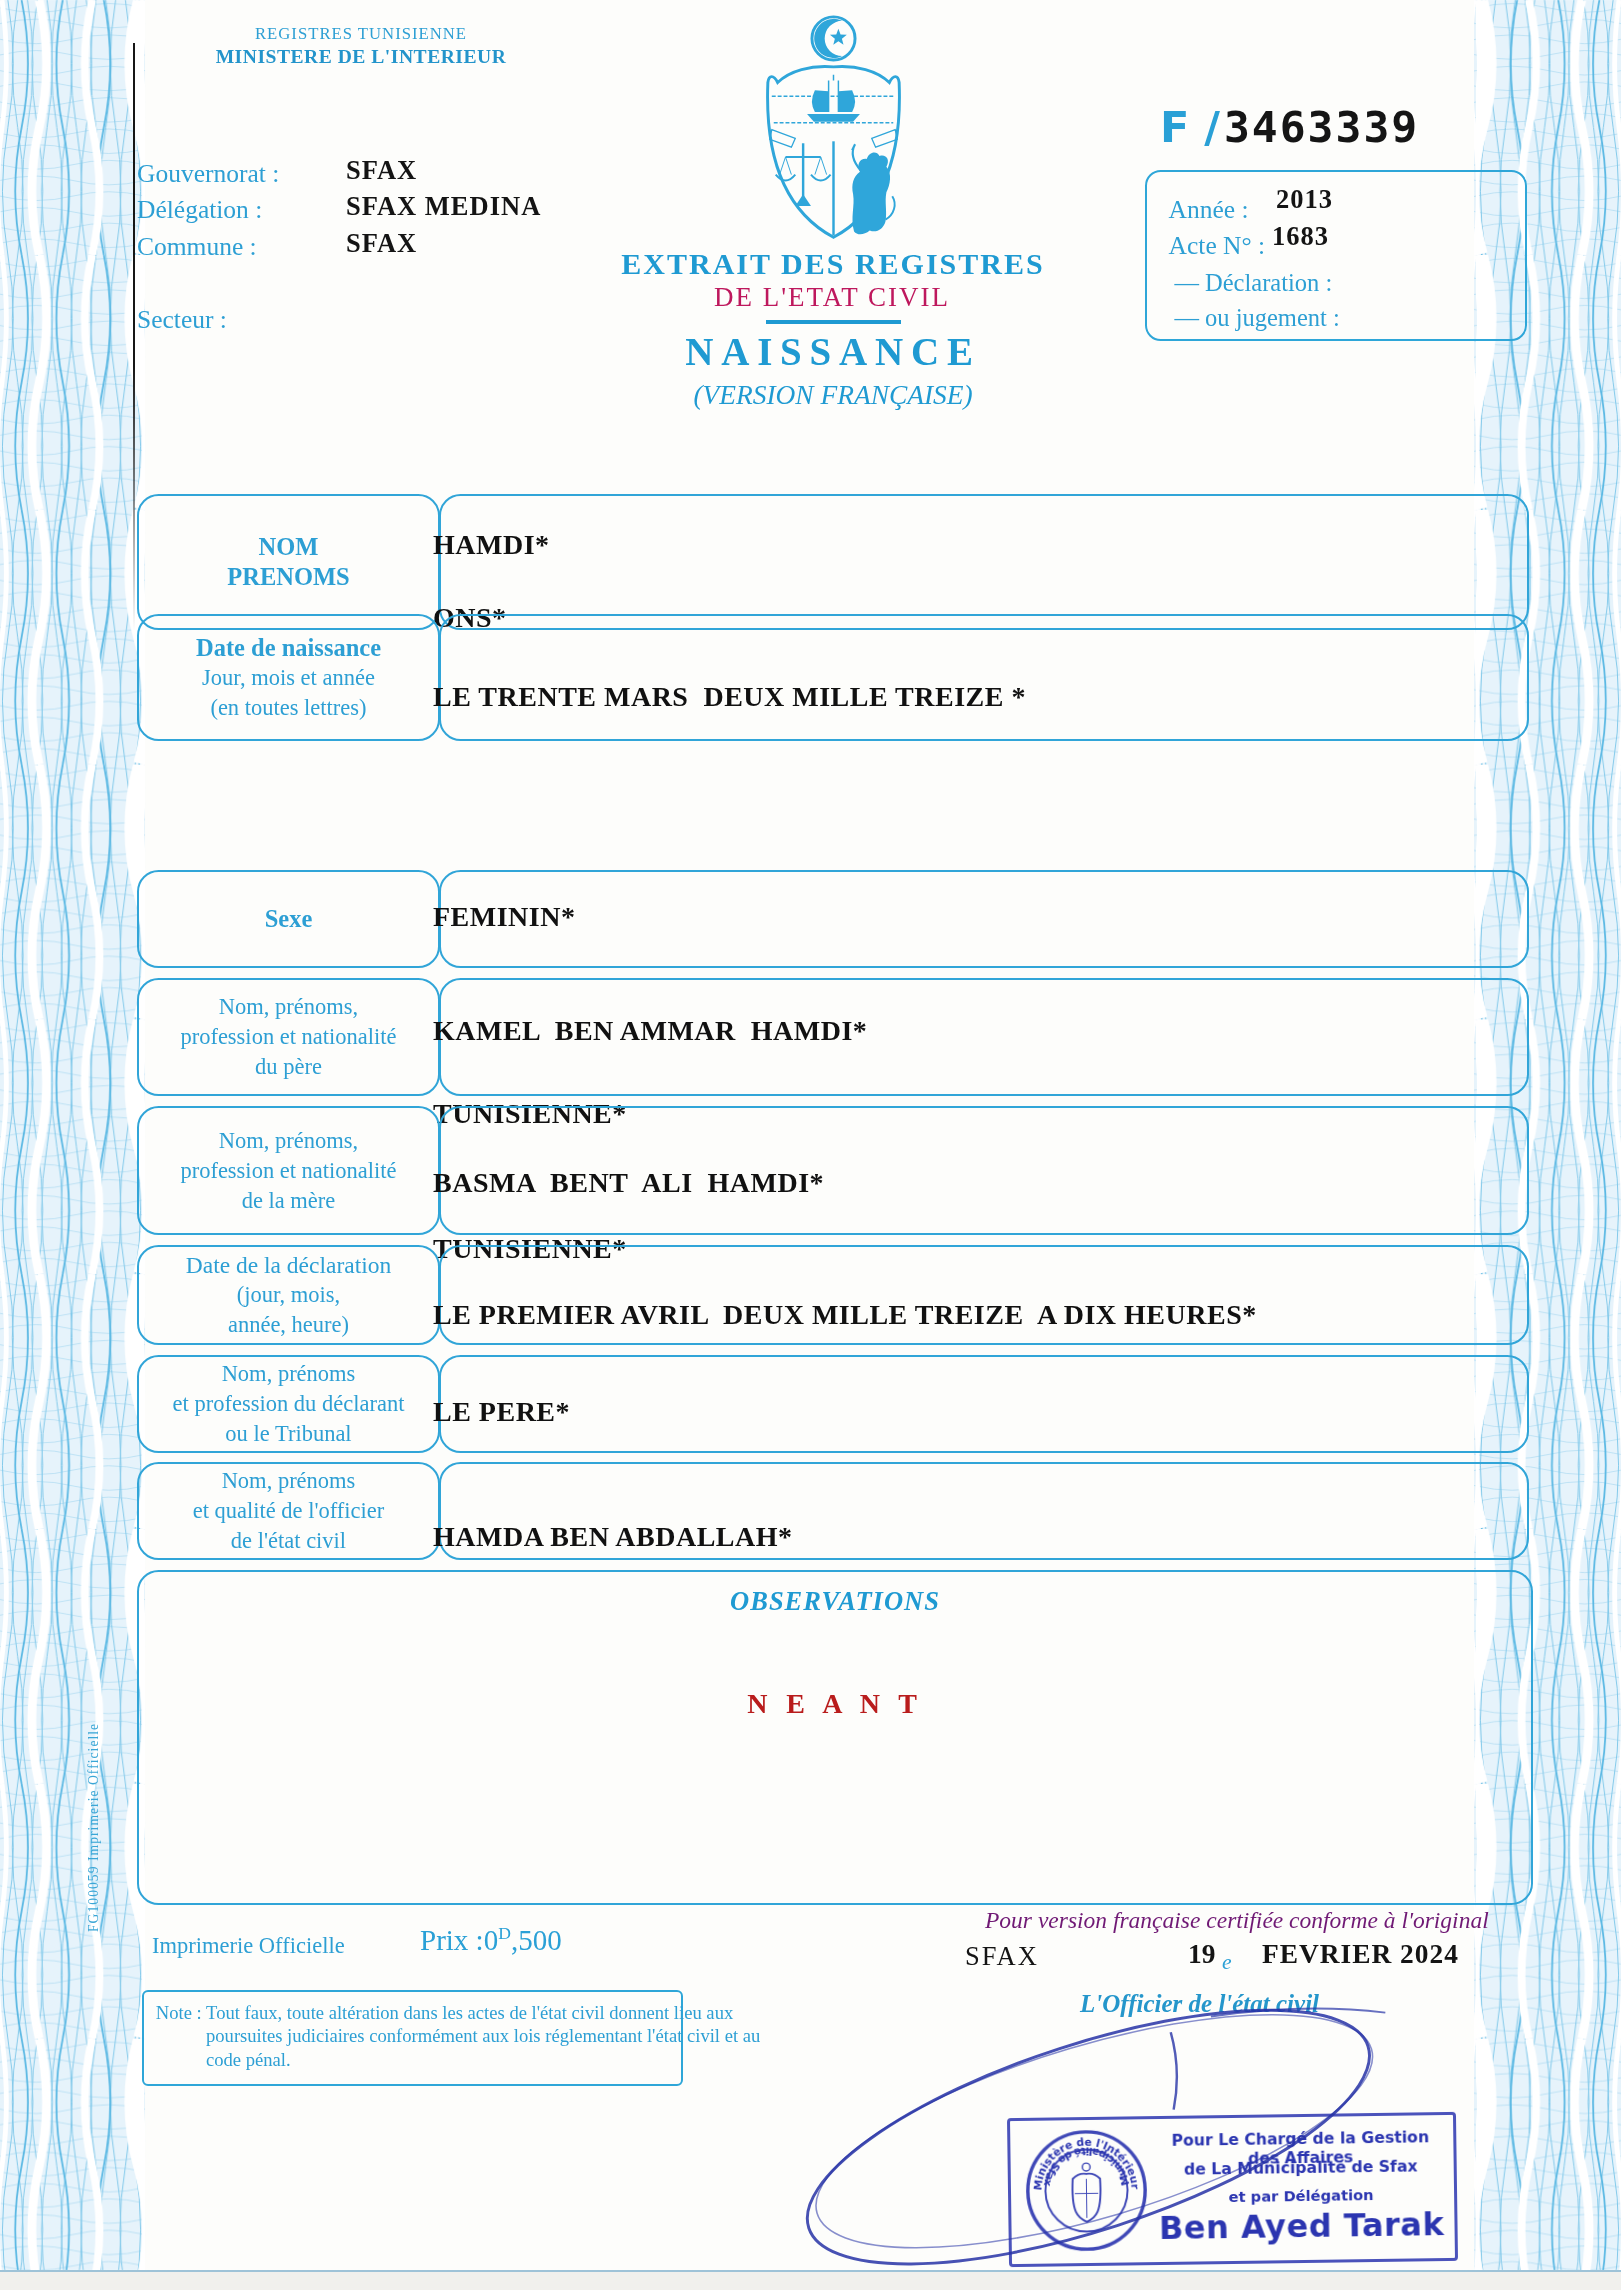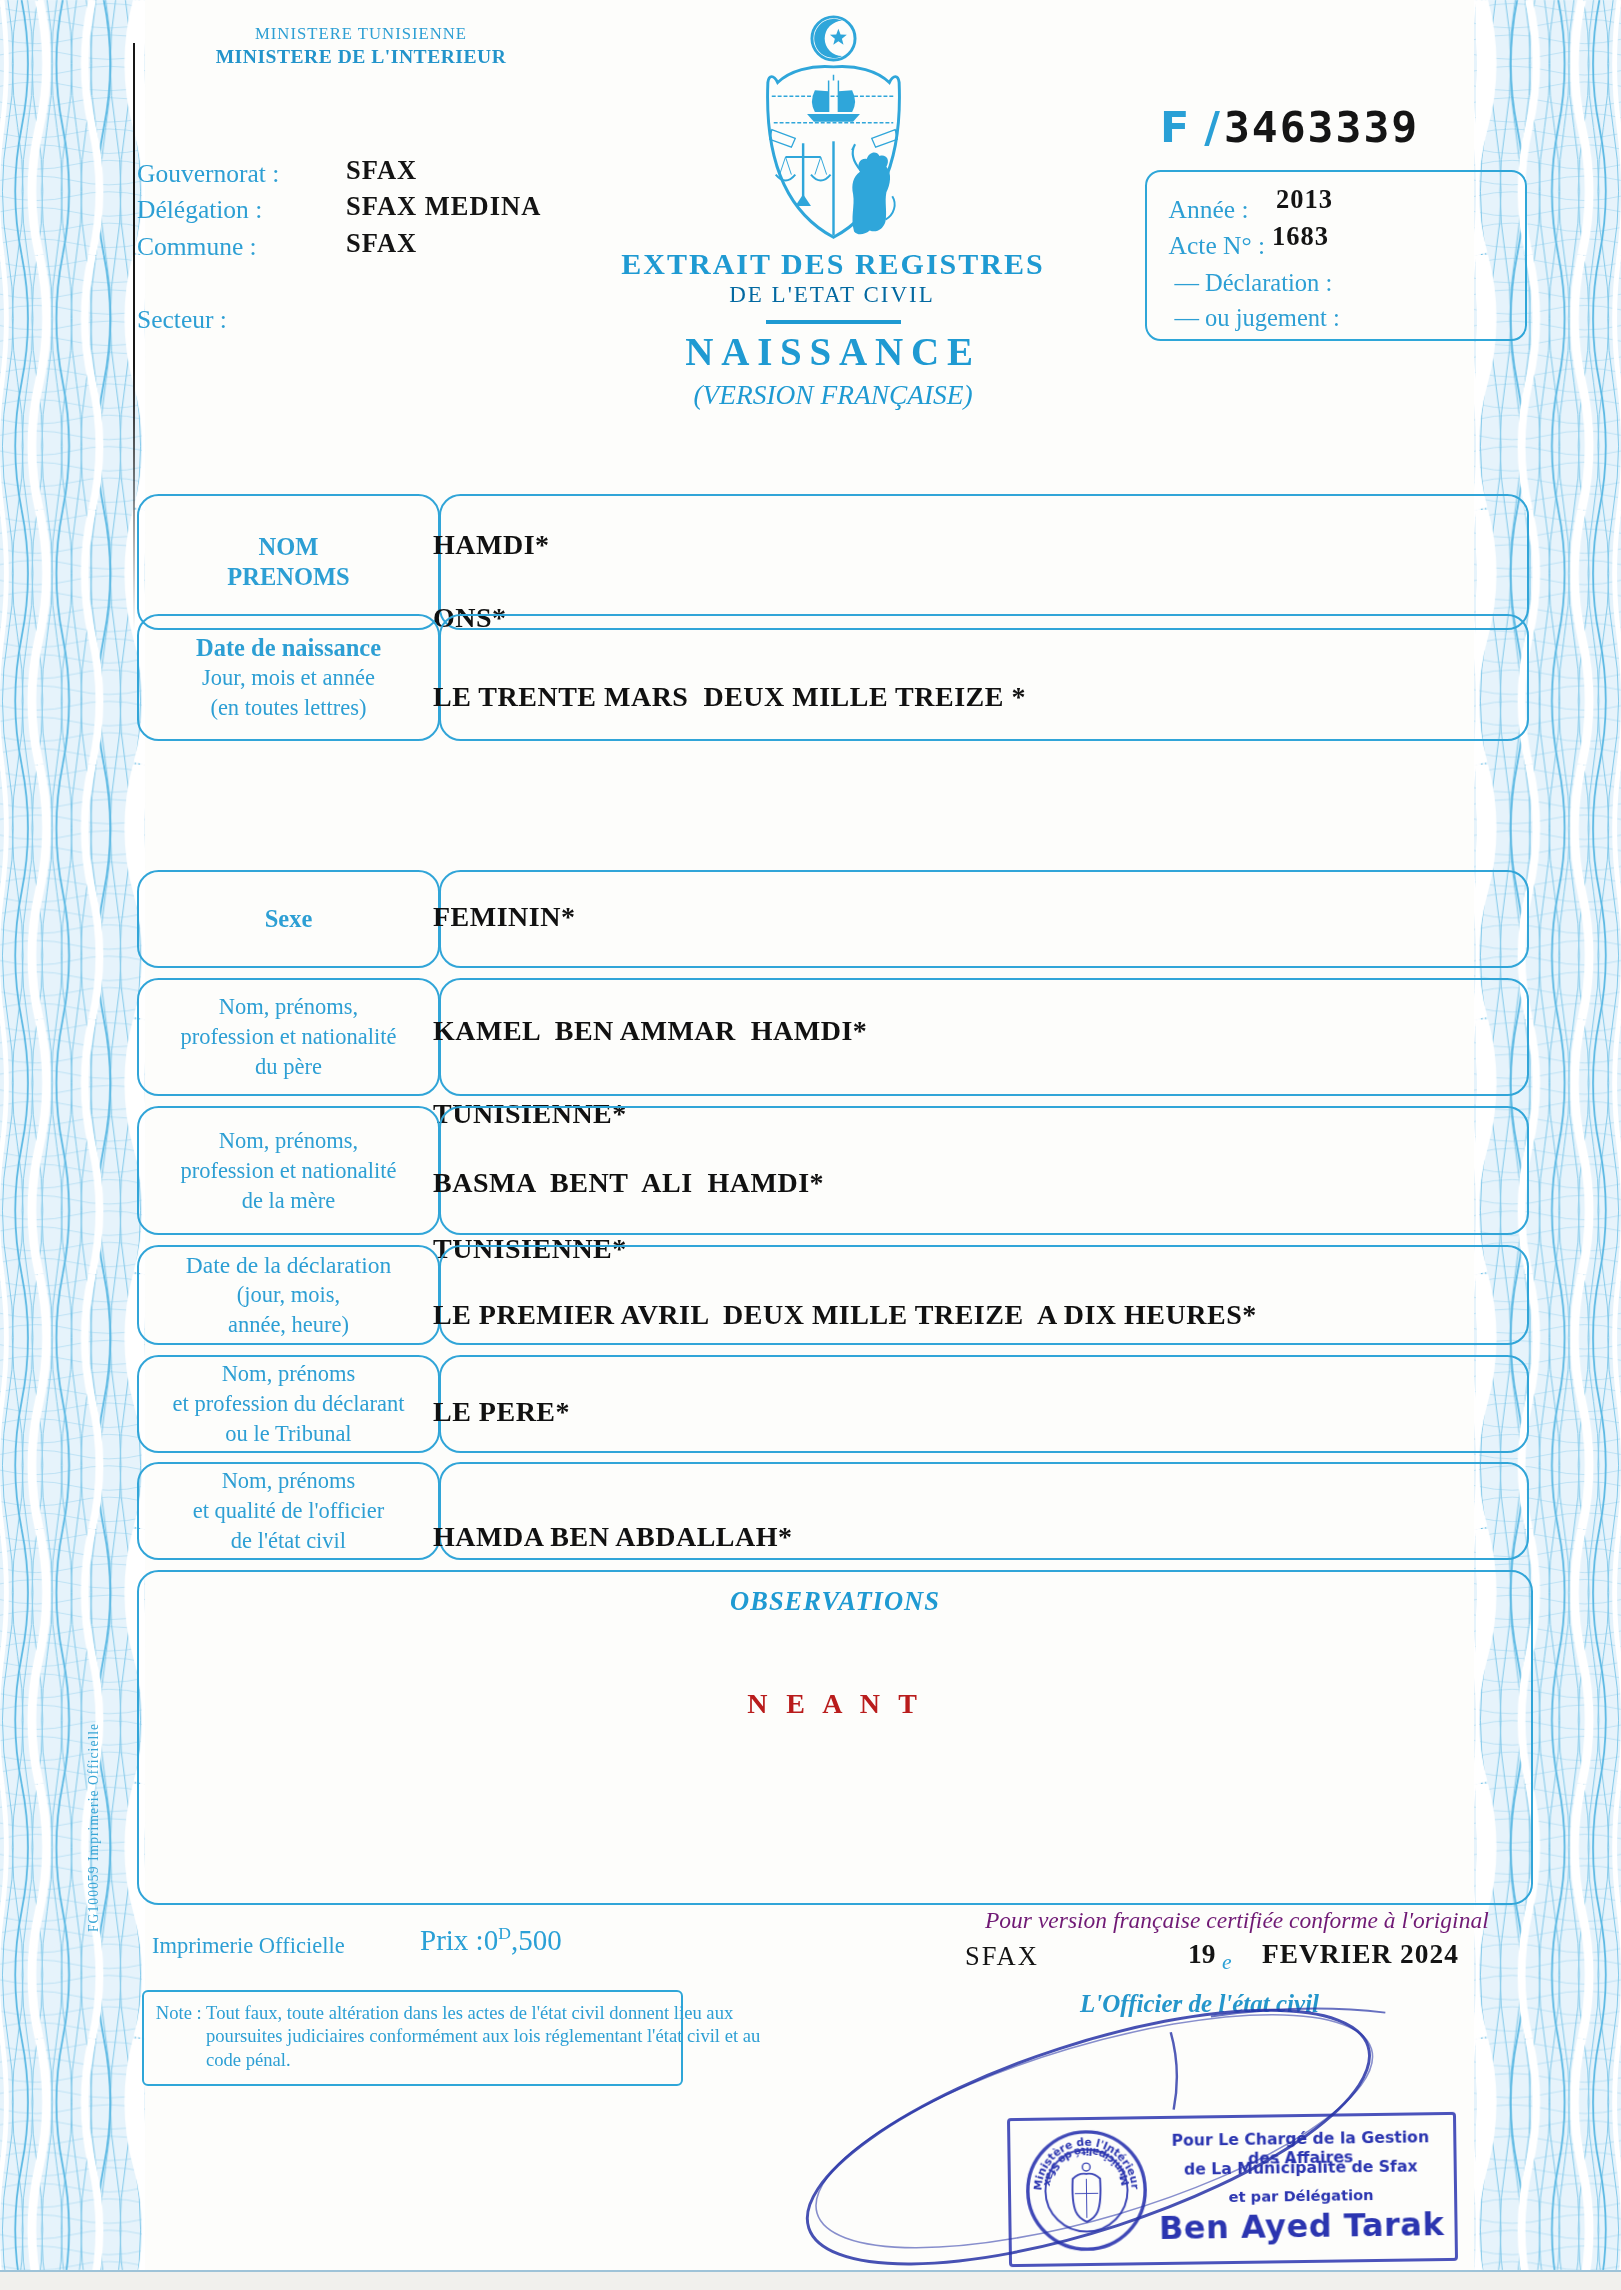--- a/index.html
+++ b/index.html
@@ -17,21 +17,21 @@
   .serial{position:absolute;left:1160px;top:102px;z-index:2;white-space:nowrap;}
   .serial-f{font-family:"DejaVu Sans",sans-serif;font-weight:bold;font-size:43px;color:#2aa0d6;margin-right:3.9px;}
   .serial-n{font-family:"DejaVu Sans Mono",monospace;font-weight:bold;font-size:43px;color:#151515;letter-spacing:2px;}
   
   .admin-line{position:absolute;left:137px;width:608px;height:35px;z-index:2;}
   .alabel{font-size:25.5px;color:#2d9fd4;}
   .avalue{position:absolute;left:209px;top:-3.9px;font-weight:bold;font-size:26.5px;color:#141414;letter-spacing:1px;white-space:pre;}
   
   .titlewrap{position:absolute;left:137px;top:0;width:1392px;text-align:center;z-index:2;}
   .t1{position:absolute;left:0;right:0;top:247px;font-size:30px;font-weight:bold;letter-spacing:2px;color:#1f9ad2;}
-  .t2{position:absolute;left:0;right:2px;top:282px;font-size:23px;letter-spacing:2px;color:#0369a1;}
+  .t2{position:absolute;left:0;right:2px;top:282px;font-size:27px;letter-spacing:2px;color:#be185d;}
   .t-ul{position:absolute;left:0;right:0;top:320px;margin:auto;width:135px;height:3.9px;background:#1f9ad2;}
   .t3{position:absolute;left:0;right:0;top:329px;font-size:39px;font-weight:bold;letter-spacing:7.8px;color:#1f9ad2;}
   .t4{position:absolute;left:0;right:0;top:380px;font-size:27.4px;font-style:italic;color:#1f9ad2;}
   
   .actebox{position:absolute;left:1145px;top:170px;width:378px;height:167px;z-index:2;
            border:2.9px solid #2ea6d8;border-radius:15.7px;}
   .actebox .lab{position:absolute;font-size:25.5px;color:#2d9fd4;white-space:nowrap;}
   .actebox .stv{position:absolute;font-size:26.5px;font-weight:bold;color:#141414;letter-spacing:1px;}
   
   .frow{position:absolute;left:137px;width:1392px;z-index:2;}
@@ -136,21 +136,21 @@
     </defs>
     <rect x="0" y="0" width="148" height="2316" fill="url(#gpat)"></rect>
     <g transform="translate(1654,0) scale(-1,1)">
       <rect x="0" y="0" width="150" height="2316" fill="url(#gpat)"></rect>
     </g>
   </svg>
 
   <div class="scanline"></div>
 
   <div class="hdr-block">
-    <div class="hdr-rep">MINISTERE TUNISIENNE</div>
+    <div class="hdr-rep">REGISTRES TUNISIENNE</div>
     <div class="hdr-min">MINISTERE DE L'INTERIEUR</div>
   </div>
 
   <svg class="emblem" viewBox="0 0 150 245">
     <circle cx="75" cy="27" r="22" fill="none" stroke="#2fa6da" stroke-width="3"></circle>
     <path d="M84,9 A20,20 0 1 0 84,45 A15,15 0 1 1 84,9 Z" fill="#2fa6da"></path>
     <polygon fill="#2fa6da" points="80,17 82.2,23 88.6,23.3 83.6,27.3 85.2,33.5 80,29.9 74.8,33.5 76.4,27.3 71.4,23.3 77.8,23"></polygon>
     <path d="M18,72 C30,60 52,54 75,56 C98,54 120,60 132,72 C136,64 141,64 142,72 C145,145 127,202 75,230 C23,202 5,145 8,72 C9,64 14,64 18,72 Z" stroke="#2fa6da" stroke-width="3" fill="none"></path>
     <path d="M12,86 H138 M14,113 H136" stroke="#2fa6da" stroke-width="1.5" stroke-dasharray="4 2" fill="none"></path>
     <path d="M48,104 L102,104 L95,112 L55,112 Z" fill="#2fa6da"></path>

